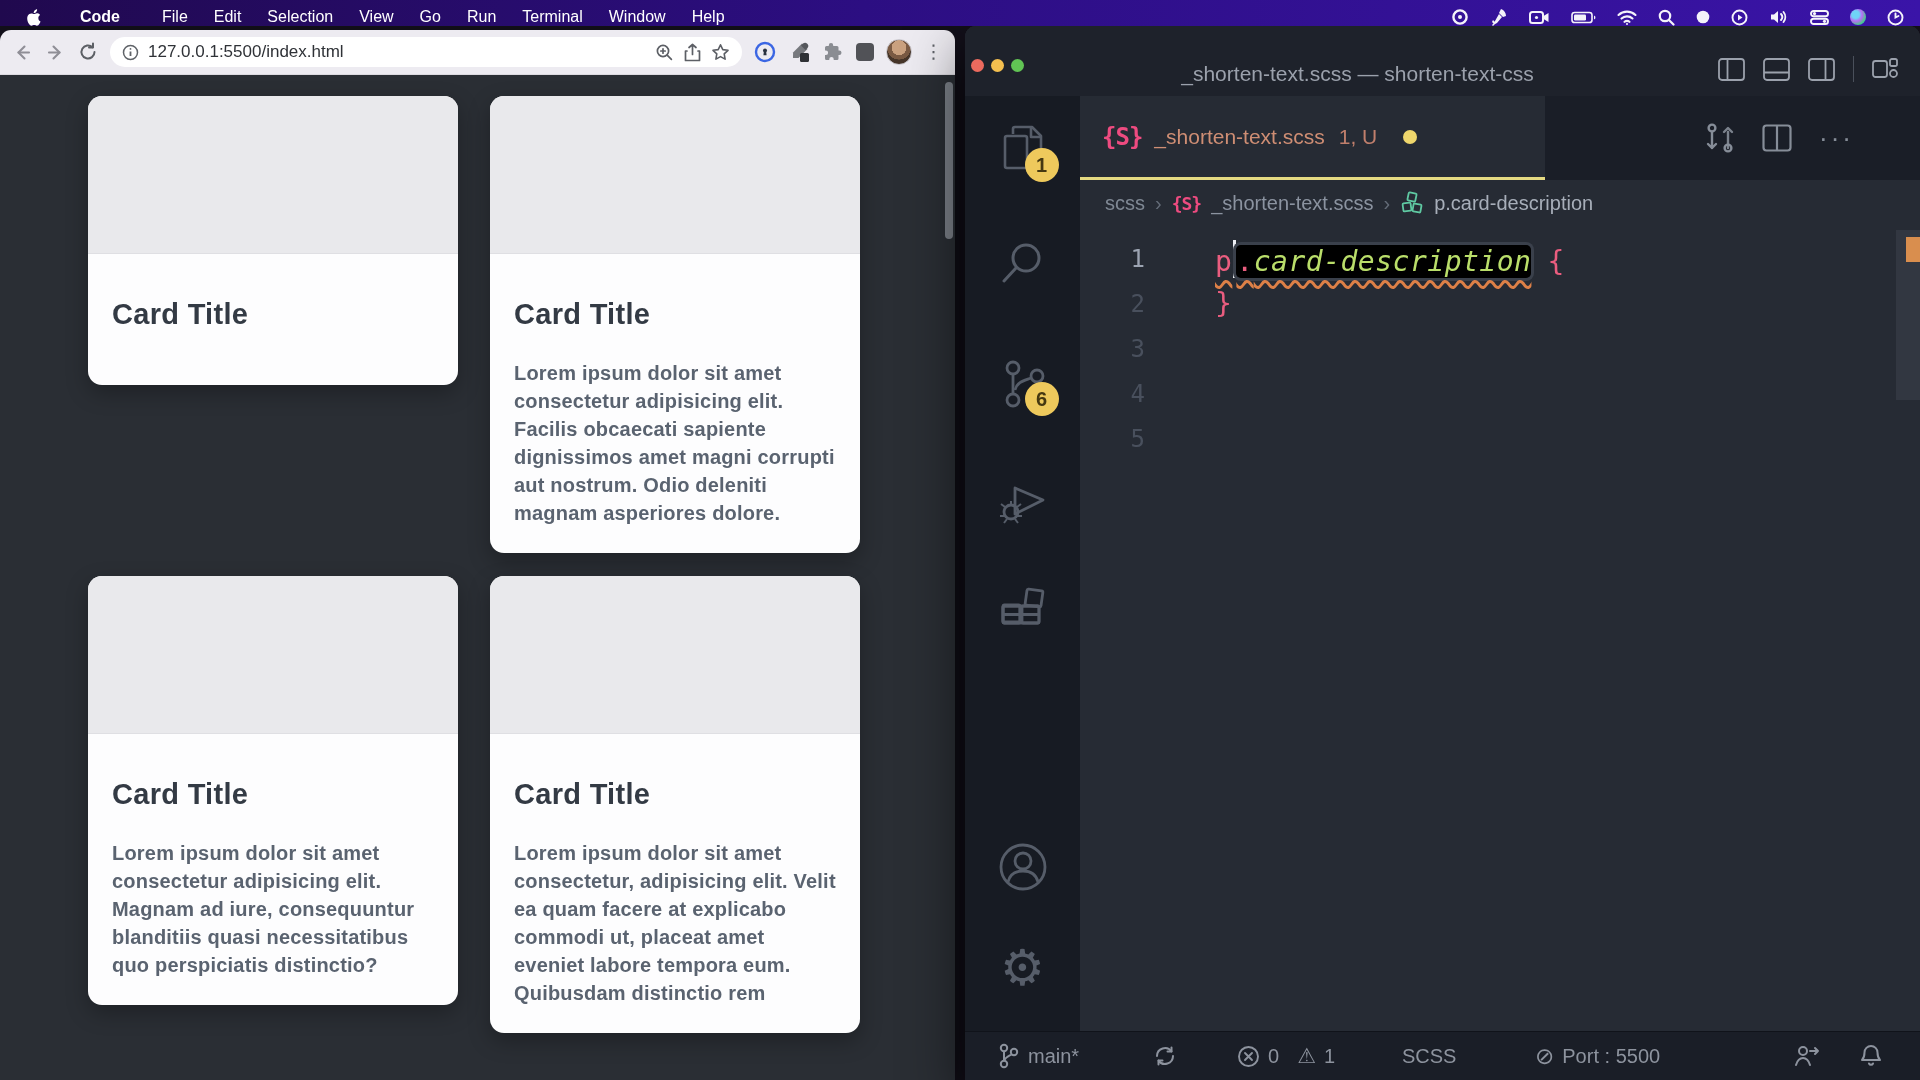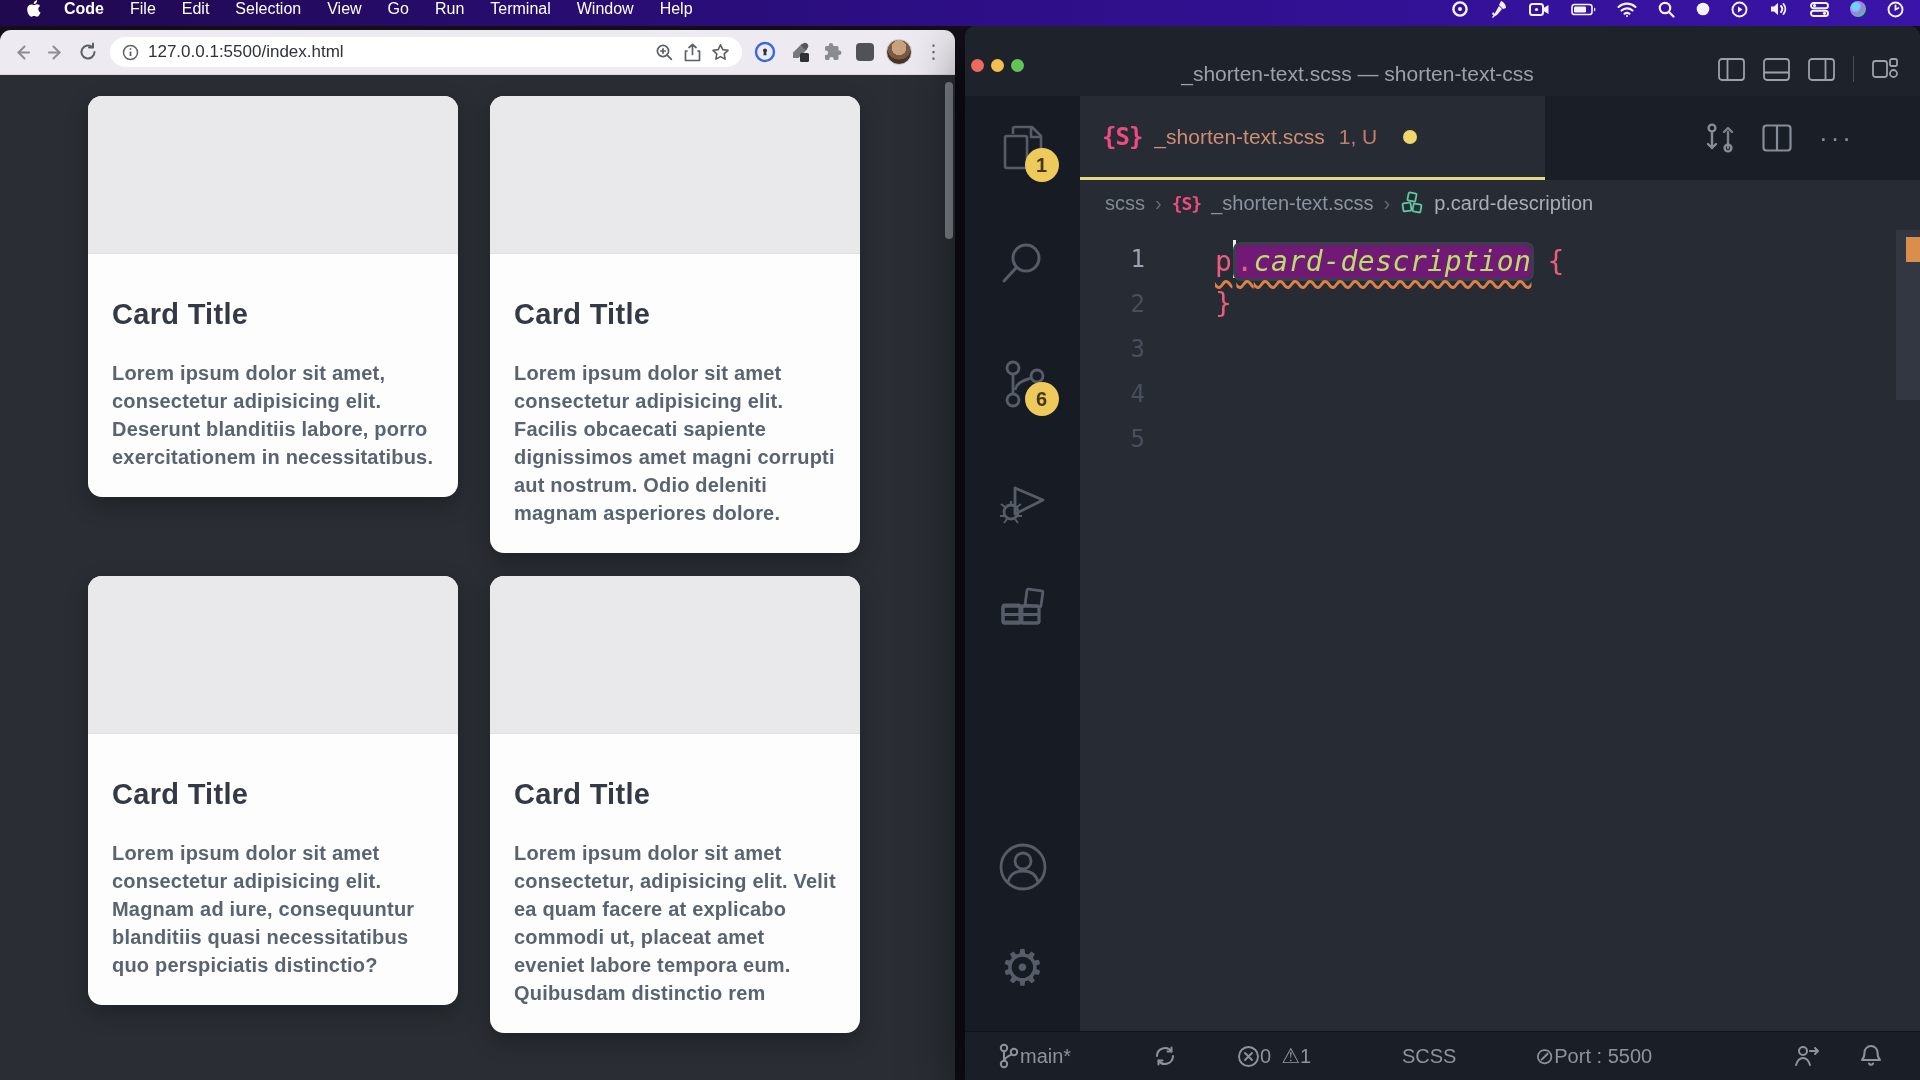--- a/index.html
+++ b/index.html
@@ -3,21 +3,21 @@
 <meta charset="utf-8">
 <style>
   html,body{margin:0;padding:0}
   body{width:1920px;height:1080px;overflow:hidden;position:relative;background:#14111c;
        font-family:"Liberation Sans",sans-serif;-webkit-font-smoothing:antialiased}
   svg{display:block}
 
   
   .menubar{position:absolute;left:0;top:0;width:1920px;height:26px;z-index:40;
     background:linear-gradient(90deg,#20094e 0%,#2c0e82 45%,#3a14a8 100%);
-    display:flex;align-items:flex-start;color:#fff;font-size:16px;padding:0 16px;box-sizing:border-box;gap:0}
+    display:flex;align-items:flex-end;color:#fff;font-size:16px;padding:0 16px;box-sizing:border-box;gap:16px}
   .mb-item{padding:0 13px;white-space:nowrap}
   .mb-app{font-weight:bold}
   .mb-right{margin-left:auto;display:flex;align-items:center;gap:21px}
   .mb-right .micon{color:#fff;opacity:.95}
   .siri-orb{width:16px;height:16px;border-radius:50%;
     background:radial-gradient(circle at 35% 35%,#6fd3f7 0 25%,#b96bf5 45%,#49c98b 70%,#1b8ef0 100%)}
 
   
   .browser{position:absolute;left:0;top:30px;width:955px;height:1050px;border-radius:11px 11px 0 0;
     overflow:hidden;display:flex;flex-direction:column;box-shadow:0 22px 60px rgba(0,0,0,.6);z-index:10}
@@ -85,28 +85,28 @@
 
   .v-code{flex:1;position:relative;font-family:"DejaVu Sans Mono",monospace;font-size:28px;padding-top:10px}
   .code-row{display:flex;height:45px;align-items:center;white-space:pre}
   .gutter{width:95px;text-align:right;padding-right:30px;box-sizing:border-box;color:#49505d;font-size:24px;flex:none;font-family:"DejaVu Sans Mono",monospace}
   .gutter-active{color:#9ca4b2}
   .code-line{margin-left:40px;letter-spacing:.5px}
   .pink{color:#ea5d7f}
   .green{color:#bade6a;font-style:italic}
   .wavy{text-decoration:underline;text-decoration-style:wavy;text-decoration-color:#dd8047;
     text-decoration-thickness:2.5px;text-underline-offset:9px}
-  .occ{background:#701a75;border-radius:5px;box-shadow:0 0 0 3px #3a404b}
+  .occ{background:#000000;border-radius:5px;box-shadow:0 0 0 3px #3a404b}
   .cursor{display:inline-block;width:3px;height:38px;background:#eef0f4;vertical-align:-7px;margin-left:1px}
   .ruler-thumb{position:absolute;right:0;top:4px;width:24px;height:170px;background:rgba(140,150,165,.12)}
   .ruler-warn{position:absolute;right:0;top:11px;width:14px;height:25px;background:#d98e4e}
 
   .v-statusbar{height:48px;background:#1a1e27;border-top:1px solid #10131a;position:relative;flex:none;
     color:#8d939e;font-size:20px}
-  .sb-group{position:absolute;top:0;bottom:0;display:flex;align-items:center;}
+  .sb-group{position:absolute;top:0;bottom:0;display:flex;align-items:center;gap:8px}
   .sb-uni{font-family:"DejaVu Sans",sans-serif;font-size:21px;line-height:1}
 </style>
 </head>
 <body>
 
 <div class="menubar">
   <span class="mb-item" style="padding:0 10px">
     <svg width="15" height="17" viewBox="0 0 15 17" fill="#fff">
         <path d="M12.3 9c0-2 1.7-3 1.8-3.1-1-1.4-2.5-1.6-3-1.6-1.3-.1-2.5.8-3.1.8-.6 0-1.6-.8-2.7-.7-1.4 0-2.7.8-3.4 2-1.4 2.5-.4 6.3 1 8.3.7 1 1.5 2.1 2.6 2 1 0 1.4-.6 2.7-.6s1.6.6 2.7.6 1.8-1 2.5-2c.8-1.1 1.1-2.2 1.1-2.3-.1 0-2.2-.8-2.2-3.4zM10.2 2.9c.6-.7 1-1.7.9-2.6-.9 0-1.9.6-2.5 1.3-.5.6-1 1.6-.9 2.5 1 .1 2-.5 2.5-1.2z"></path>
       </svg>
@@ -232,21 +232,20 @@
     <span class="kebab">⋮</span>
   </div>
 
   <div class="b-content">
     <div class="cards">
 
         <div class="card">
           <div class="card-img"></div>
           <div class="card-body">
             <h2 class="card-title">Card Title</h2>
-            <p class="card-text">Lorem ipsum dolor sit amet, consectetur adipisicing elit. Deserunt blanditiis labore, porro exercitationem in necessitatibus.</p>
           </div>
         </div>
 
         <div class="card">
           <div class="card-img"></div>
           <div class="card-body">
             <h2 class="card-title">Card Title</h2>
             <p class="card-text">Lorem ipsum dolor sit amet consectetur adipisicing elit. Facilis obcaecati sapiente dignissimos amet magni corrupti aut nostrum. Odio deleniti magnam asperiores dolore.</p>
           </div>
         </div>

